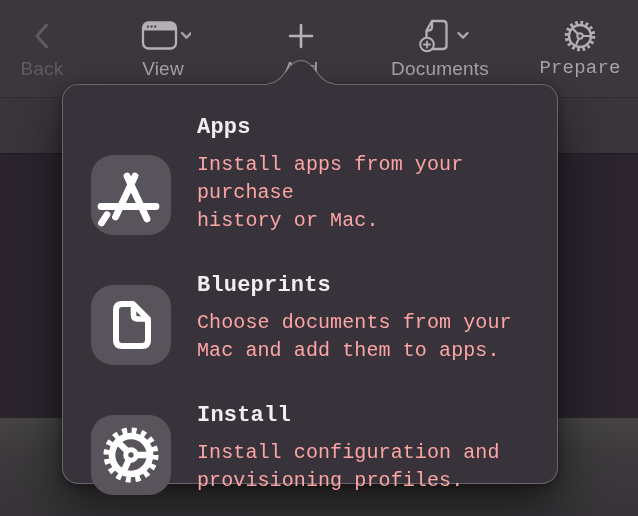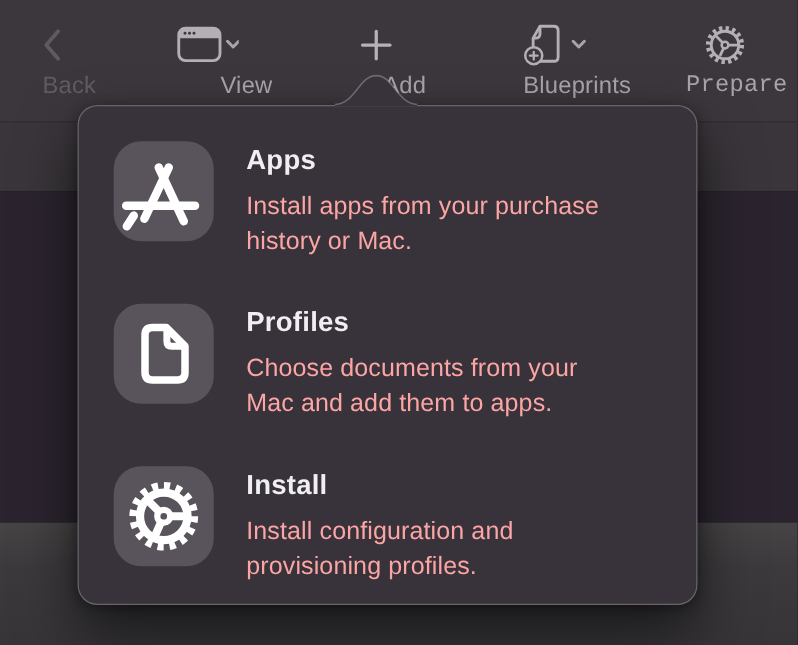--- a/index.html
+++ b/index.html
@@ -9,33 +9,33 @@
     -webkit-font-smoothing:antialiased;
   }
   
   .toolbar{position:absolute;left:0;top:0;width:638px;height:97px;background:#3b373c;border-bottom:1px solid #312d33;}
   .subbar{position:absolute;left:0;top:98px;width:638px;height:55px;background:#39353a;border-bottom:1px solid #1f1b22;}
   .content{position:absolute;left:0;top:154px;width:638px;height:263px;background:#2b242f;}
   .bottombar{position:absolute;left:0;top:417px;width:638px;height:99px;
     background:linear-gradient(#464445 0%,#3c3a3c 35%,#363437 100%);
     border-top:1px solid #29252b;}
   
-  .tb-item{position:absolute;top:14px;height:72px;text-align:right;cursor:default;}
+  .tb-item{position:absolute;top:14px;height:72px;text-align:center;cursor:default;}
   .tb-icon{display:flex;align-items:center;justify-content:center;height:44px;}
   .tb-label{font-size:19px;line-height:21px;color:#a8a3aa;letter-spacing:.2px;}
   .tb-item.disabled .tb-label{color:#615b62;}
   
   .popover{
     position:absolute;left:62px;top:84px;width:496px;height:400px;z-index:10;
     background:#38333a;border:1px solid rgba(173,168,178,.42);border-radius:16px;
     box-sizing:border-box;padding:28px 24px 0 28px;
     box-shadow:0 24px 48px rgba(0,0,0,.55),0 2px 10px rgba(0,0,0,.35);
   }
   .arrow{position:absolute;left:268px;top:57px;z-index:11;}
-  .pop-row{display:flex;align-items:flex-start;margin-bottom:36px;}
+  .pop-row{display:flex;align-items:flex-end;margin-bottom:36px;font-family:Liberation Mono, monospace;}
   .tile{flex:0 0 80px;width:80px;height:80px;border-radius:22px;background:#59545b;
     display:flex;align-items:center;justify-content:center;margin-right:26px;}
   .pop-title{font-size:22px;font-weight:700;line-height:27px;color:#f0eef1;margin:1px 0 10px;letter-spacing:.2px;}
   .pop-desc{font-size:20px;line-height:28px;color:#fca5a5;white-space:pre-line;letter-spacing:.1px;}
 </style>
 </head>
 <body>
 
 <div class="screen">
 
@@ -76,21 +76,21 @@
     <div class="tb-item" style="left:375px;width:130px;">
       <div class="tb-icon">
         <svg width="58" height="38" viewBox="0 0 58 38" fill="none">
           <path d="M21 4 H32 Q35.5 4 35.5 7.5 V28.5 Q35.5 32 32 32 H19 Q15.5 32 15.5 28.5 V13.5 Z" stroke="#b3afb5" stroke-width="2.3" stroke-linejoin="round"></path>
           <path d="M21 4 V10 Q21 13.5 17.5 13.5 H15.5" stroke="#b3afb5" stroke-width="2.3" stroke-linejoin="round"></path>
           <circle cx="16" cy="27.5" r="6.8" fill="#3b373c" stroke="#b3afb5" stroke-width="2"></circle>
           <path d="M16 24.4 V30.6 M12.9 27.5 H19.1" stroke="#b3afb5" stroke-width="1.8" stroke-linecap="round"></path>
           <path d="M47.5 16 l4.5 4.6 L56.5 16" stroke="#a8a4aa" stroke-width="2.4" stroke-linecap="round" stroke-linejoin="round"></path>
         </svg>
       </div>
-      <div class="tb-label">Blueprints</div>
+      <div class="tb-label">Documents</div>
     </div>
 
     <div class="tb-item" style="left:530px;width:100px;font-family:Liberation Mono, monospace;">
       <div class="tb-icon">
         <svg width="38" height="38" viewBox="0 0 38 38" fill="none">
           <circle cx="19" cy="19" r="13.2" stroke="#b3afb5" stroke-width="4.2" stroke-dasharray="2.6 2.59"></circle>
           <circle cx="19" cy="19" r="11" stroke="#b3afb5" stroke-width="2.3"></circle>
           <path d="M22 19 H28.5" stroke="#b3afb5" stroke-width="2.2" stroke-linecap="round"></path>
           <path d="M16.8 16.8 L12.4 12.4" stroke="#b3afb5" stroke-width="2.2" stroke-linecap="round"></path>
           <path d="M17.7 21.9 L15.3 27.1" stroke="#b3afb5" stroke-width="2.2" stroke-linecap="round"></path>
@@ -124,21 +124,21 @@
     </div>
 
     <div class="pop-row">
       <div class="tile">
         <svg width="80" height="80" viewBox="0 0 80 80" fill="none">
           <path d="M31 19 H42 L57 34 V55 Q57 61 51 61 H31 Q25 61 25 55 V25 Q25 19 31 19 Z" stroke="#ffffff" stroke-width="6" stroke-linejoin="round"></path>
           <path d="M42.5 20 V30 Q42.5 34 46.5 34 H56" stroke="#ffffff" stroke-width="5.6" stroke-linejoin="round"></path>
         </svg>
       </div>
       <div class="pop-texts">
-        <div class="pop-title">Profiles</div>
+        <div class="pop-title">Blueprints</div>
         <div class="pop-desc">Choose documents from your
 Mac and add them to apps.</div>
       </div>
     </div>
 
     <div class="pop-row">
       <div class="tile">
         <svg width="80" height="80" viewBox="0 0 80 80" fill="none">
           <circle cx="40" cy="40" r="23" stroke="#ffffff" stroke-width="9" stroke-dasharray="4.6 4.43"></circle>
           <circle cx="40" cy="40" r="19" stroke="#ffffff" stroke-width="6.6"></circle>

